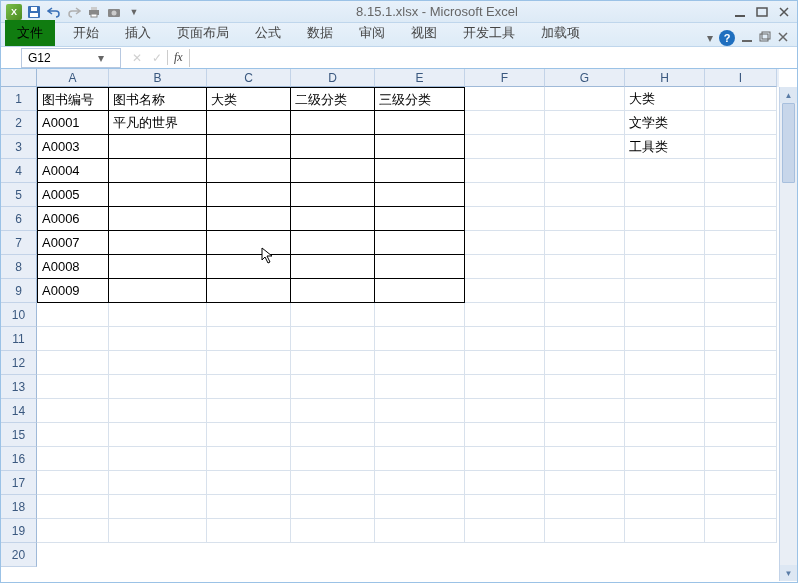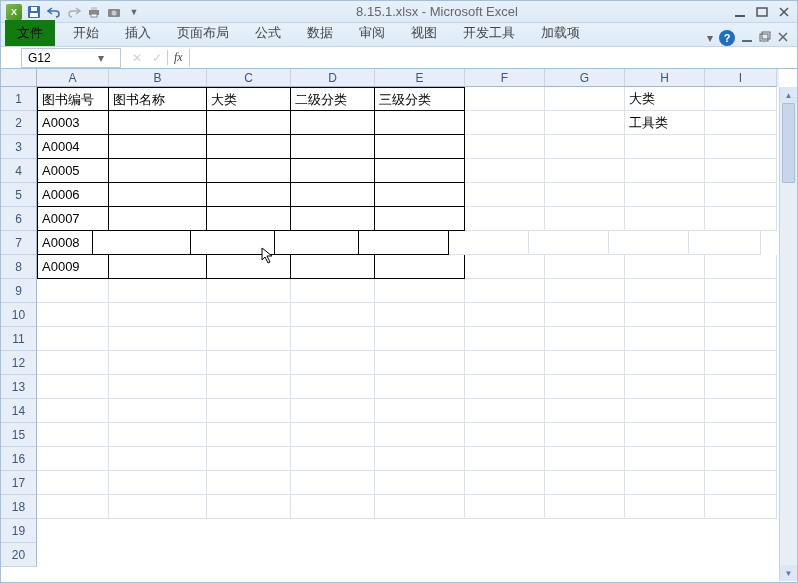--- a/index.html
+++ b/index.html
@@ -190,20 +190,31 @@
         <div class="cell b-r b-b b-t" style="width: 98px;">图书名称</div>
         <div class="cell b-r b-b b-t" style="width: 84px;">大类</div>
         <div class="cell b-r b-b b-t" style="width: 84px;">二级分类</div>
         <div class="cell b-r b-b b-t" style="width: 90px;">三级分类</div>
         <div class="cell" style="width: 80px;"></div>
         <div class="cell" style="width: 80px;"></div>
         <div class="cell" style="width: 80px;">大类</div>
         <div class="cell" style="width: 72px;"></div>
       </div>
       <div class="cell-row">
+        <div class="cell b-r b-b b-l" style="width: 72px;">A0001</div>
+        <div class="cell b-r b-b" style="width: 98px;">平凡的世界</div>
+        <div class="cell b-r b-b" style="width: 84px;"></div>
+        <div class="cell b-r b-b" style="width: 84px;"></div>
+        <div class="cell b-r b-b" style="width: 90px;"></div>
+        <div class="cell" style="width: 80px;"></div>
+        <div class="cell" style="width: 80px;"></div>
+        <div class="cell" style="width: 80px;">文学类</div>
+        <div class="cell" style="width: 72px;"></div>
+      </div>
+      <div class="cell-row">
         <div class="cell b-r b-b b-l" style="width: 72px;">A0003</div>
         <div class="cell b-r b-b" style="width: 98px;"></div>
         <div class="cell b-r b-b" style="width: 84px;"></div>
         <div class="cell b-r b-b" style="width: 84px;"></div>
         <div class="cell b-r b-b" style="width: 90px;"></div>
         <div class="cell" style="width: 80px;"></div>
         <div class="cell" style="width: 80px;"></div>
         <div class="cell" style="width: 80px;">工具类</div>
         <div class="cell" style="width: 72px;"></div>
       </div>
@@ -245,21 +256,21 @@
         <div class="cell b-r b-b" style="width: 98px;"></div>
         <div class="cell b-r b-b" style="width: 84px;"></div>
         <div class="cell b-r b-b" style="width: 84px;"></div>
         <div class="cell b-r b-b" style="width: 90px;"></div>
         <div class="cell" style="width: 80px;"></div>
         <div class="cell" style="width: 80px;"></div>
         <div class="cell" style="width: 80px;"></div>
         <div class="cell" style="width: 72px;"></div>
       </div>
       <div class="cell-row">
-        <div class="cell b-r b-b b-l" style="width: 56px;">A0008</div>
+        <div class="cell b-r b-b b-l" style="width: 72px;">A0008</div>
         <div class="cell b-r b-b" style="width: 98px;"></div>
         <div class="cell b-r b-b" style="width: 84px;"></div>
         <div class="cell b-r b-b" style="width: 84px;"></div>
         <div class="cell b-r b-b" style="width: 90px;"></div>
         <div class="cell" style="width: 80px;"></div>
         <div class="cell" style="width: 80px;"></div>
         <div class="cell" style="width: 80px;"></div>
         <div class="cell" style="width: 72px;"></div>
       </div>
       <div class="cell-row">

